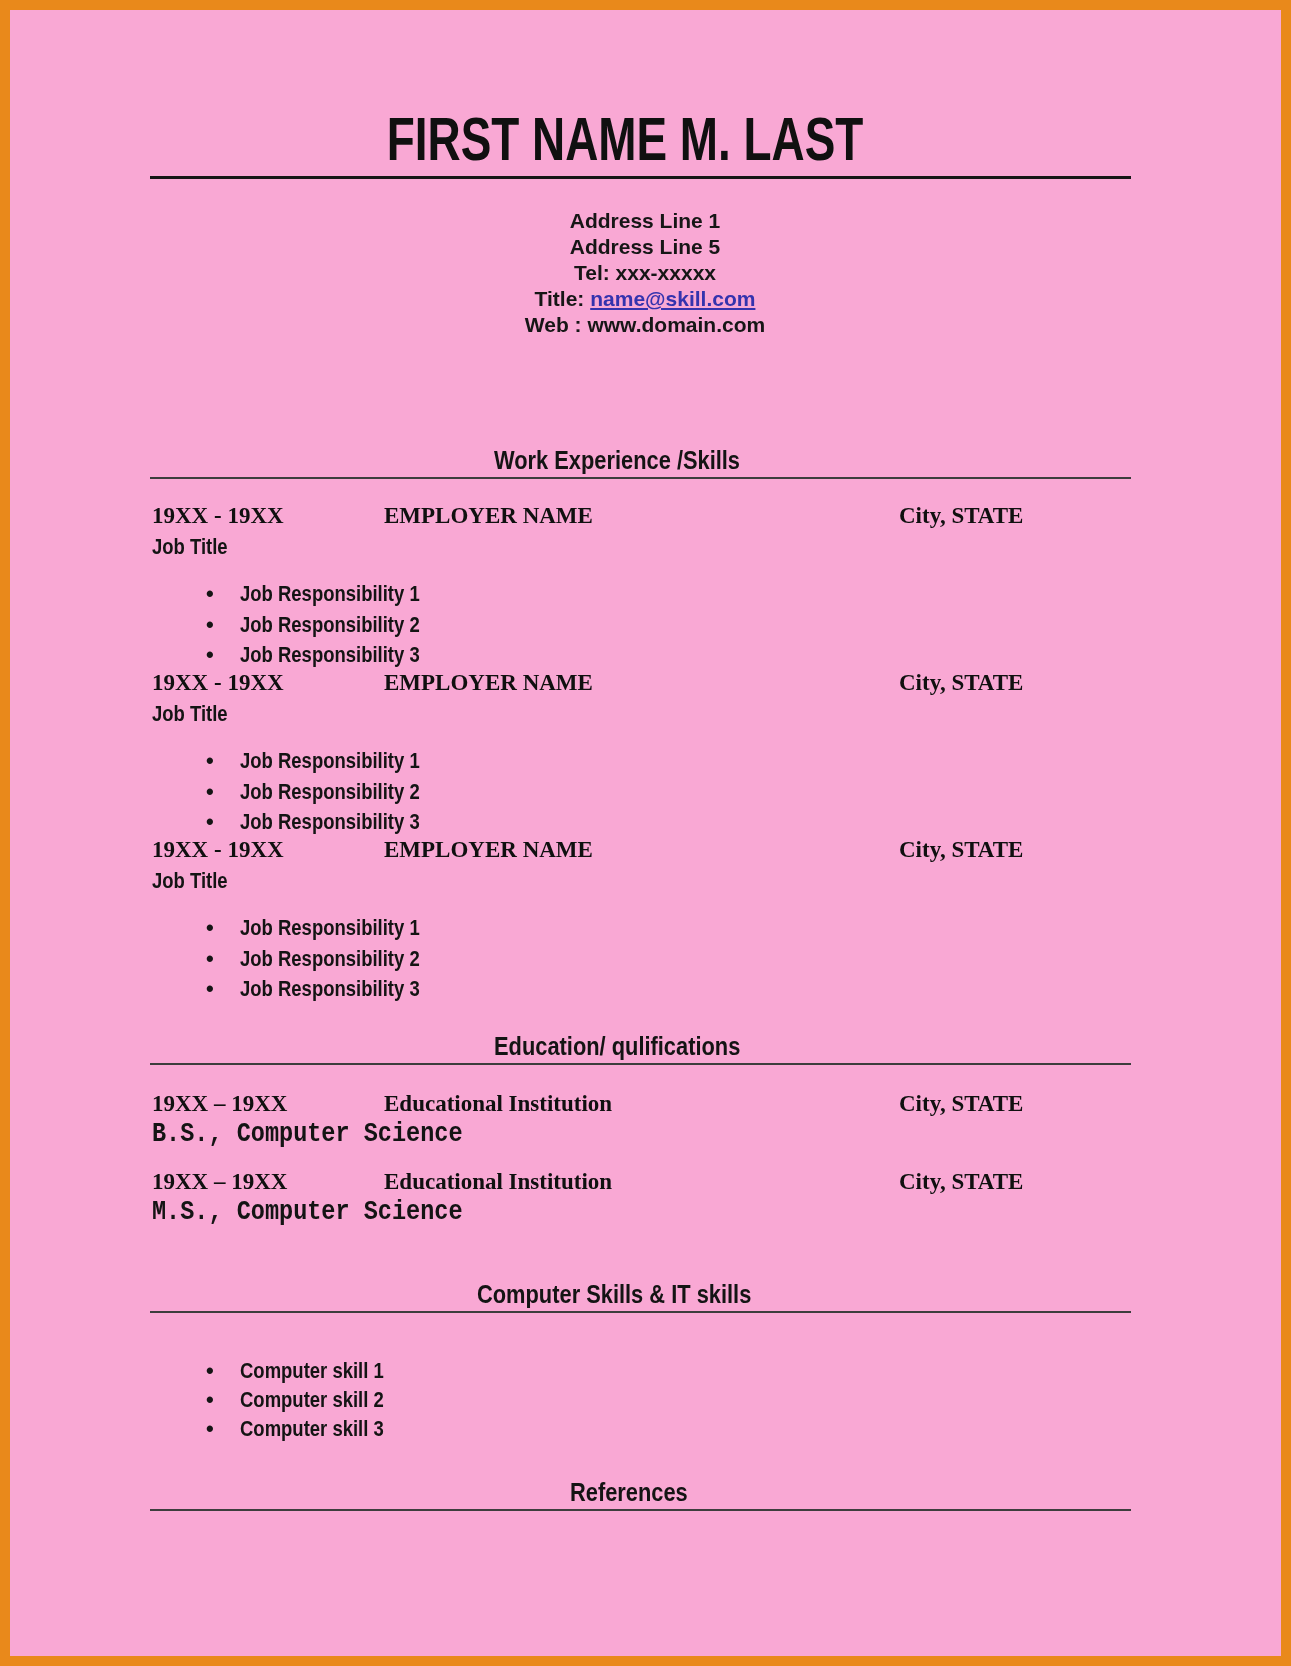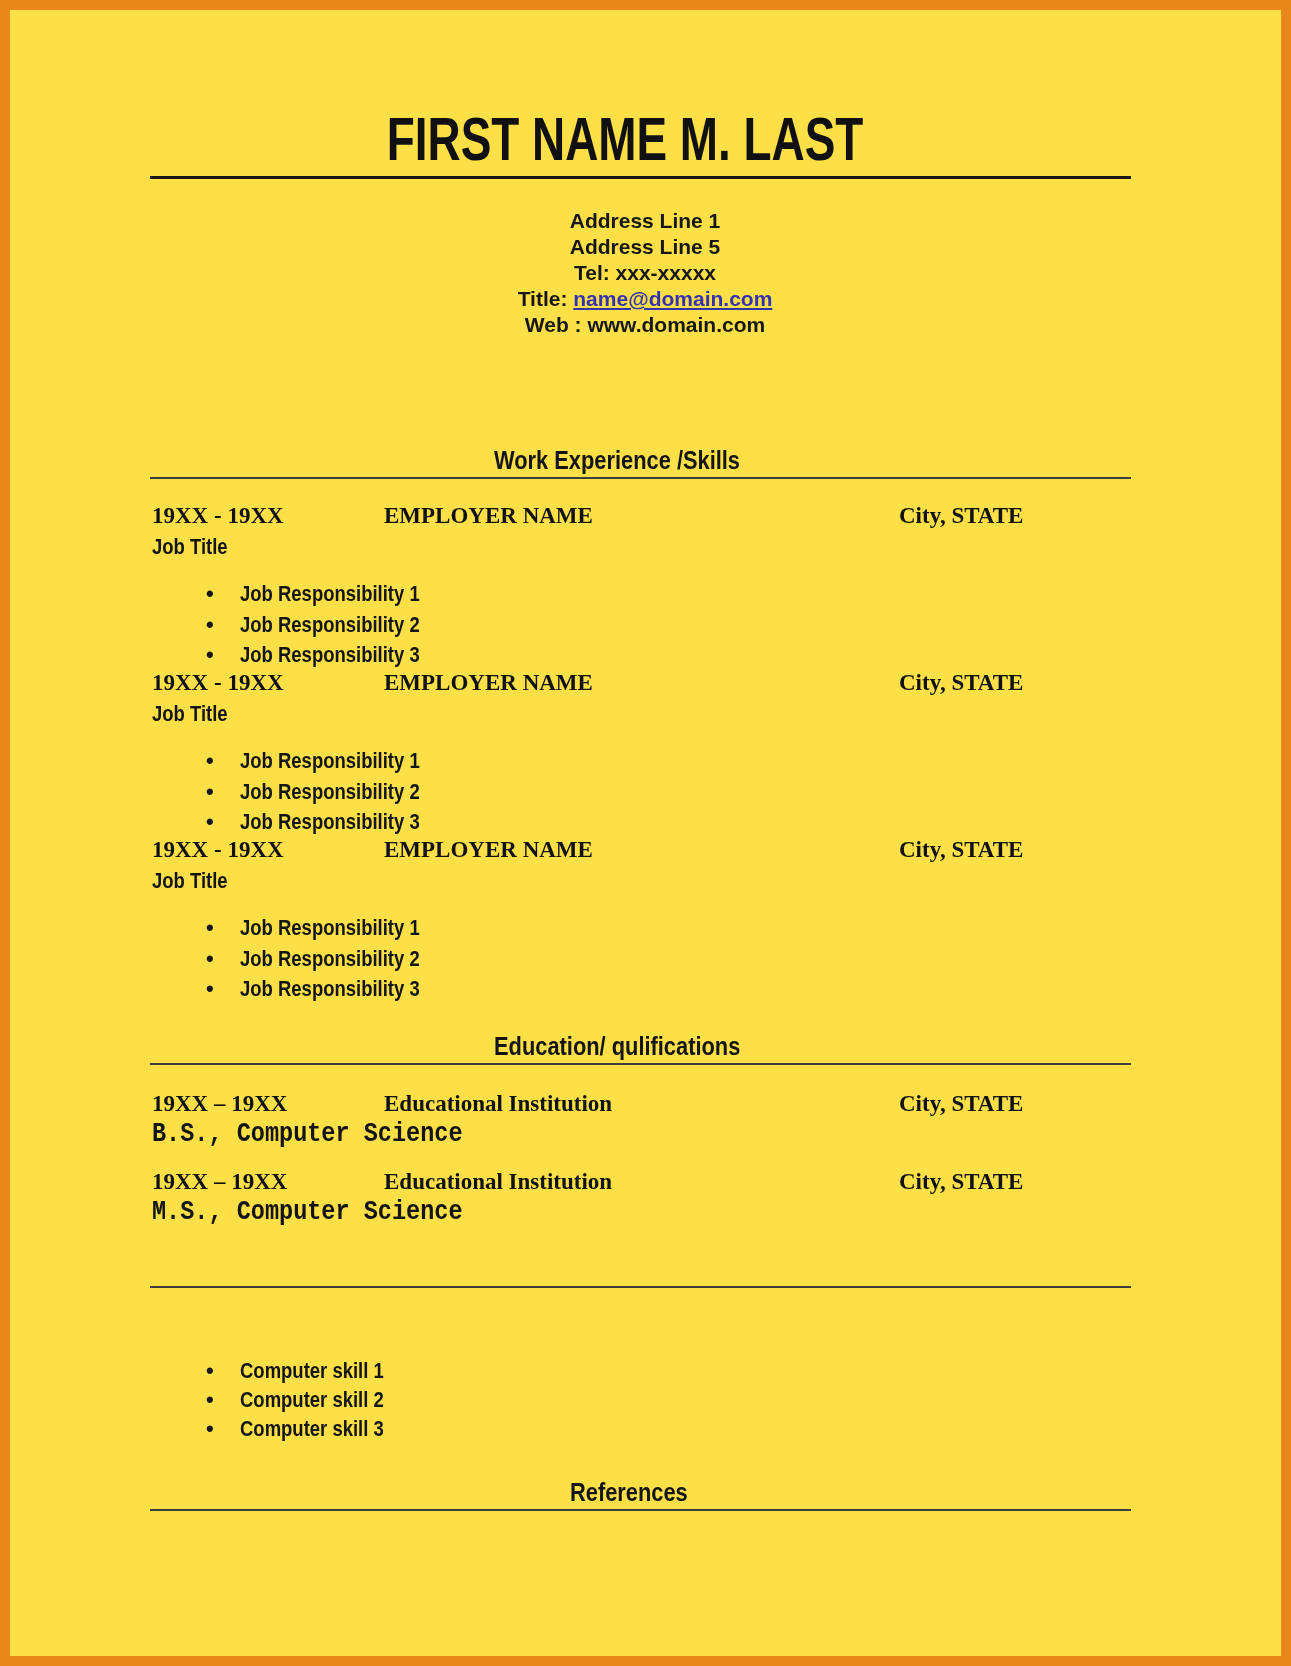--- a/index.html
+++ b/index.html
@@ -4,21 +4,21 @@
 <style>
   :root{
     --accent:#e9891b;
     --link:#3433ae;
   }
   html,body{margin:0;padding:0;}
   body{background:#fbfbf9;font-family:"Liberation Sans", sans-serif;}
   .page{
     position:relative;
     width:1291px;height:1666px;
-    background:#fde047;
+    background:#f9a8d4;
     overflow:hidden;
     color:#141414;
   }
   .frame{
     position:absolute;inset:0;
     border:10px solid var(--accent);
     pointer-events:none;z-index:9;
   }
   
   .cx{display:inline-block;transform:scaleX(0.84);transform-origin:0 50%;white-space:nowrap;}
@@ -80,21 +80,21 @@
 <div class="page">
   <div class="frame"></div>
 
   <h1 class="title" style="margin:0;"><span class="cxt">FIRST NAME M. LAST</span></h1>
   <div class="title-rule"></div>
 
   <div class="contact">
     <div>Address Line 1</div>
     <div>Address Line 5</div>
     <div>Tel: xxx-xxxxx</div>
-    <div><span>Title: </span><a href="#" class="email-link">name@domain.com</a></div>
+    <div><span>Title: </span><a href="#" class="email-link">name@skill.com</a></div>
     <div>Web : www.domain.com</div>
   </div>
 
   <div class="sec" style="top:448px;">
     <div class="sec-h"><span class="cx">Work Experience /Skills</span></div>
     <div class="sec-rule"></div>
   </div>
 
   <div class="entry" style="top:504px;">
     <div class="row">
@@ -155,20 +155,21 @@
   <div class="entry" style="top:1170px;">
     <div class="row">
       <span class="dates">19XX – 19XX</span>
       <span class="org">Educational Institution</span>
       <span class="loc">City, STATE</span>
     </div>
     <div class="degree"><span class="cx">M.S., Computer Science</span></div>
   </div>
 
   <div class="sec" style="top:1282px;">
+    <div class="sec-h"><span class="cx">Computer Skills &amp; IT skills</span></div>
     <div class="sec-rule"></div>
   </div>
 
   <div class="entry" style="top:1340px;">
     <ul class="blist skills" style="position:relative;top:0;">
       <li><span class="cx">Computer skill 1</span></li>
       <li><span class="cx">Computer skill 2</span></li>
       <li><span class="cx">Computer skill 3</span></li>
     </ul>
   </div>

